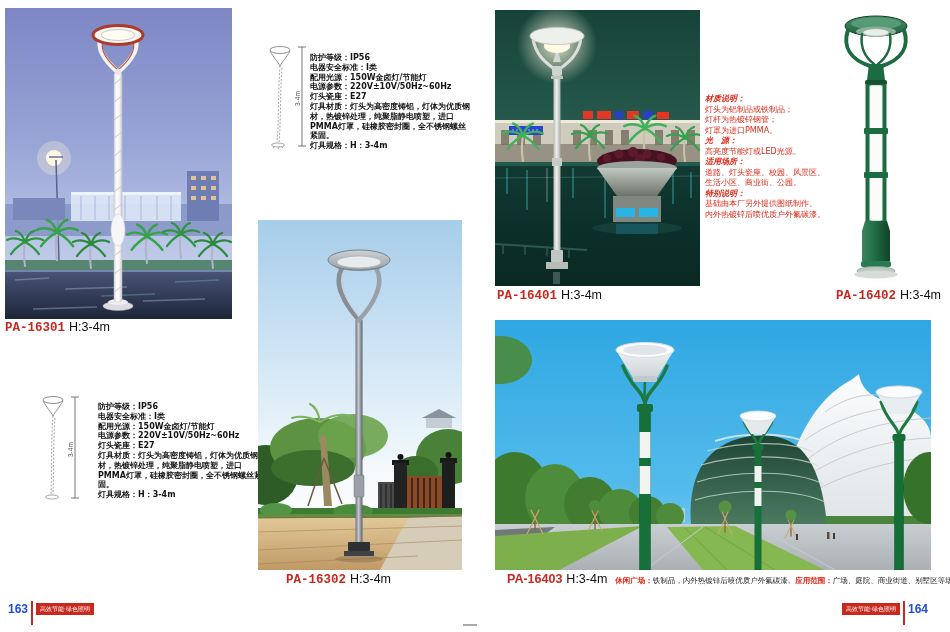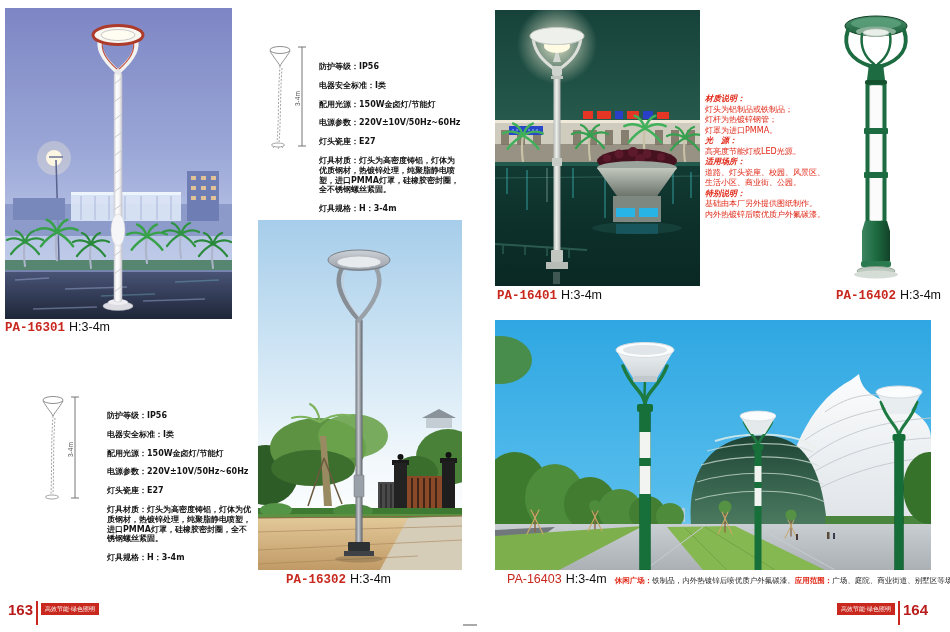--- a/index.html
+++ b/index.html
@@ -8,34 +8,34 @@
   .abs{position:absolute;}
   .photo{position:absolute;overflow:hidden;}
   .photo svg{display:block;}
   
   .plabel{position:absolute;white-space:nowrap;font-size:12.5px;letter-spacing:0;}
   .plabel .model{color:#c8281e;font-weight:bold;font-family:Liberation Mono, monospace;}
   .plabel .size{color:#111111;margin-left:4px;}
   
   .specs{position:absolute;width:160px;color:#141414;font-size:8px;line-height:9.8px;
          font-weight:bold;font-family:"DejaVu Sans",sans-serif;}
-  .specs div{margin:9px;}
+  .specs div{margin:0;}
   
   .materials{position:absolute;width:128px;color:#e02716;font-size:8px;line-height:10.5px;
              font-family:"DejaVu Sans",sans-serif;}
   .materials .heading{font-weight:bold;font-style:italic;}
   
   .caption{position:absolute;white-space:nowrap;font-size:12.5px;}
-  .caption .model{color:#c8281e;font-weight:normal;padding-left:10px;}
+  .caption .model{color:#c8281e;font-weight:bold;padding-left:10px;}
   .caption .size{color:#111;margin-left:4px;}
   .caption .small{font-size:7.5px;font-family:"DejaVu Sans",sans-serif;color:#222;margin-left:8px;}
   .caption .small .rlabel{color:#e02716;font-weight:bold;}
   
   .footer{position:absolute;top:597px;display:flex;align-items:center;height:24px;}
-  .footer .num{font-size:15px;font-weight:bold;color:#b91c1c;}
+  .footer .num{font-size:12px;font-weight:bold;color:#1d4ed8;}
   .footer .vline{width:2px;height:24px;background:#c8281e;margin:0 3px;position:relative;top:4px;}
   .footer .slogan{background:#c8281e;color:#ffffff;font-size:6px;line-height:6px;
                   padding:3px 4px;font-family:"DejaVu Sans",sans-serif;white-space:nowrap;}
   .centerdash{position:absolute;left:463px;top:624px;width:14px;height:2px;background:#a9a9a9;}
 </style>
 </head>
 <body>
 
 <div id="spread">
 

